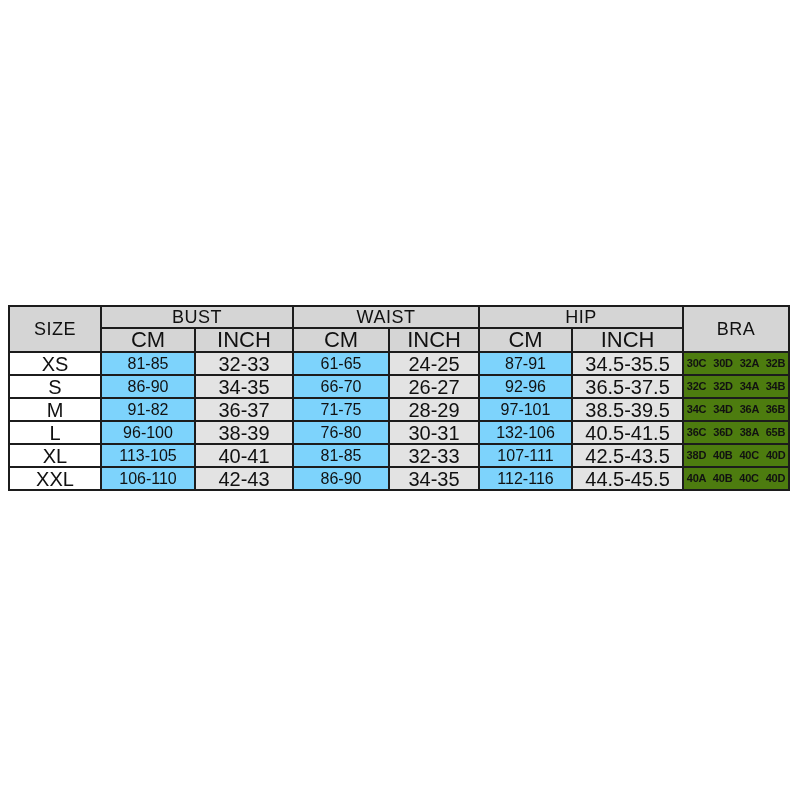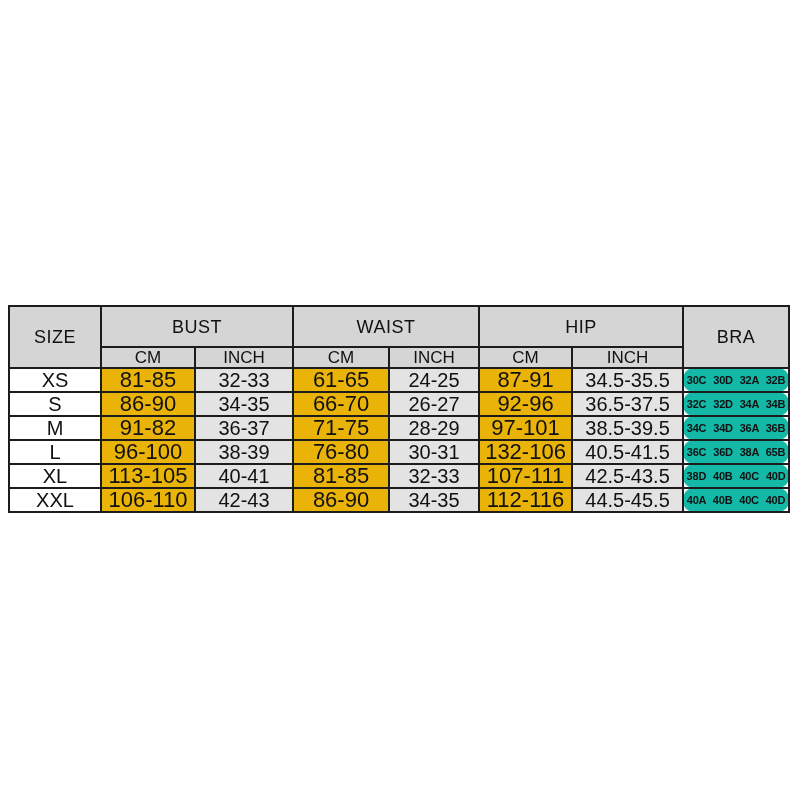--- a/index.html
+++ b/index.html
@@ -22,47 +22,46 @@
   .size-chart th, .size-chart td {
     border: 2px solid #1c1c1c;
     text-align: center;
     vertical-align: middle;
     padding: 0;
     font-weight: normal;
     line-height: 1;
     overflow: hidden;
     white-space: nowrap;
   }
-  tr.header-row-1 { height: 41px; }
+  tr.header-row-1 { height: 22px; }
   tr.header-row-2 { height: 21px; }
   tr.data-row     { height: 23px; }
 
   .hdr {
     background: #d5d5d5;
     font-size: 18px;
     letter-spacing: 0.5px;
   }
   .unit-hdr {
     background: #d5d5d5;
-    font-size: 17px;
+    font-size: 22px;
     border-bottom-width: 3px;
   }
   .span-hdr {
     border-bottom-width: 3px;
   }
-  td.cm-cell   { background: #eab308; font-size: 22px; }
+  td.cm-cell   { background: #7dd3fc; font-size: 16px; }
   td.inch-cell { background: #e3e3e3; font-size: 20px; }
   td.size-cell { background: #ffffff; font-size: 20px; }
   td.bra-cell  {
-    background: #14b8a6;
+    background: #4d7c0f;
     font-size: 11px;
     font-weight: bold;
     word-spacing: 4px;
     letter-spacing: -0.2px;
-    border-radius: 11px;
   }
 </style>
 </head>
 <body>
 
 <table class="size-chart">
   <colgroup>
     <col style="width:92px">
     <col style="width:94px">
     <col style="width:98px">

